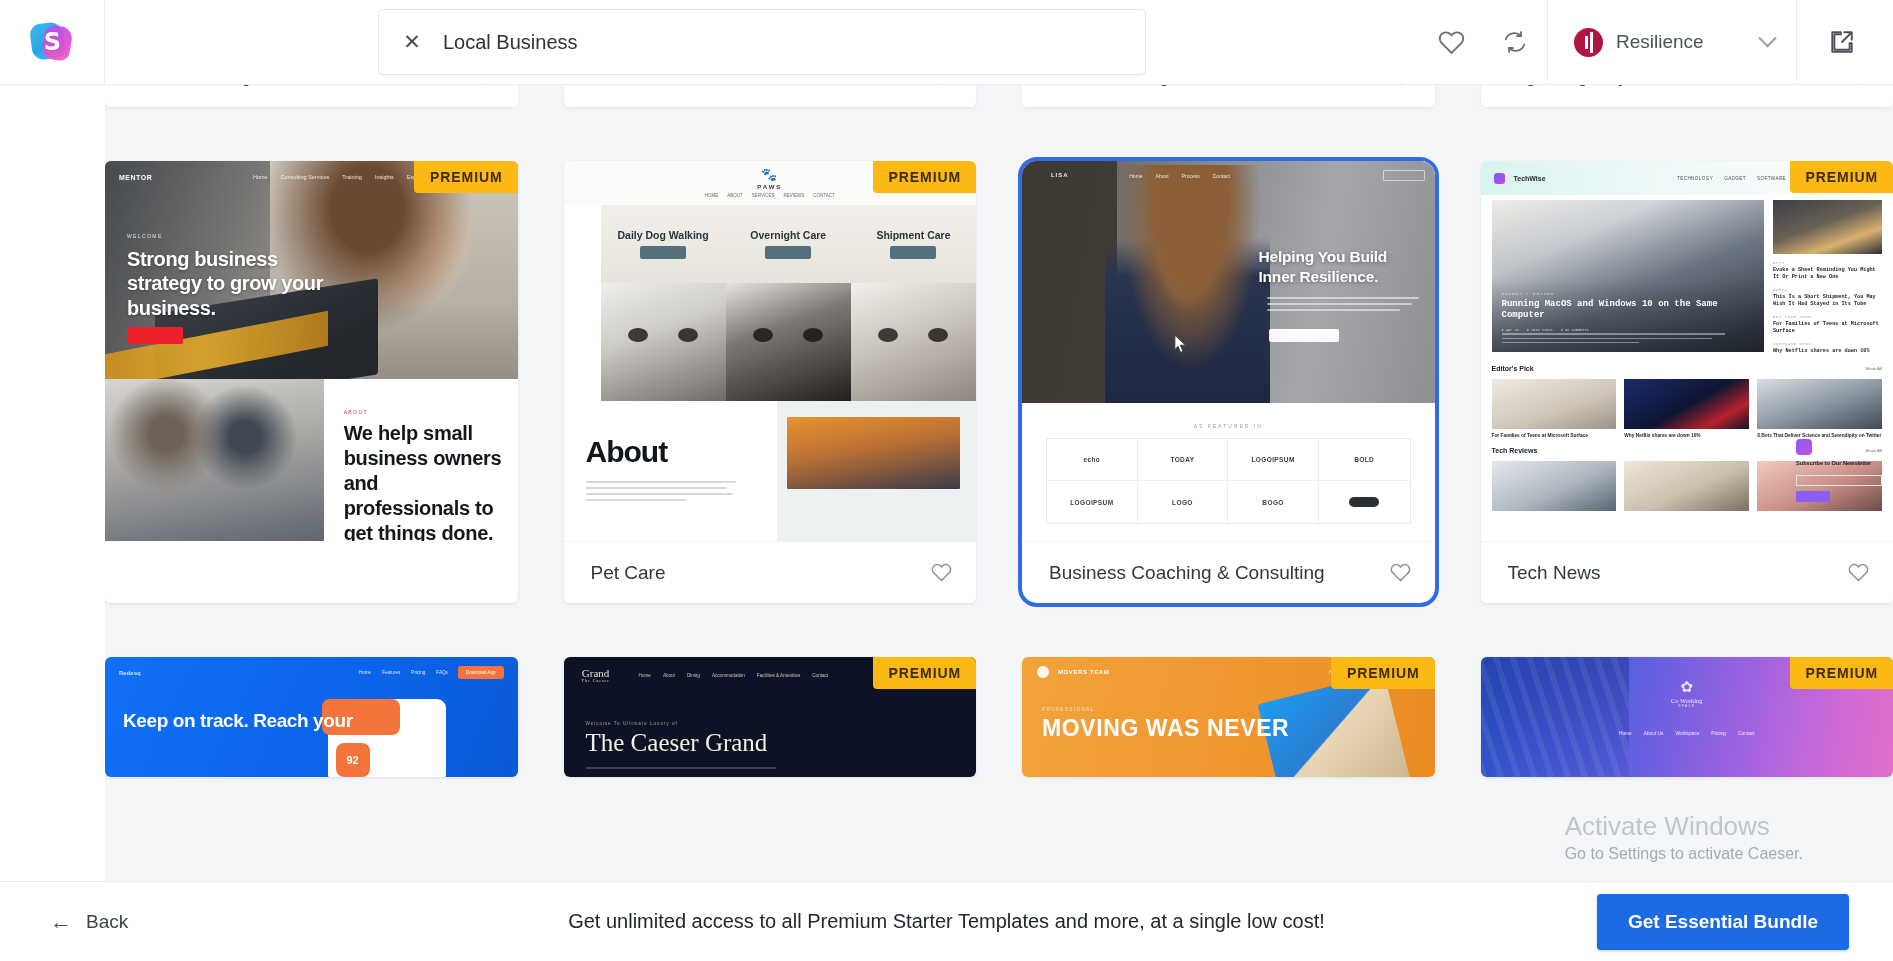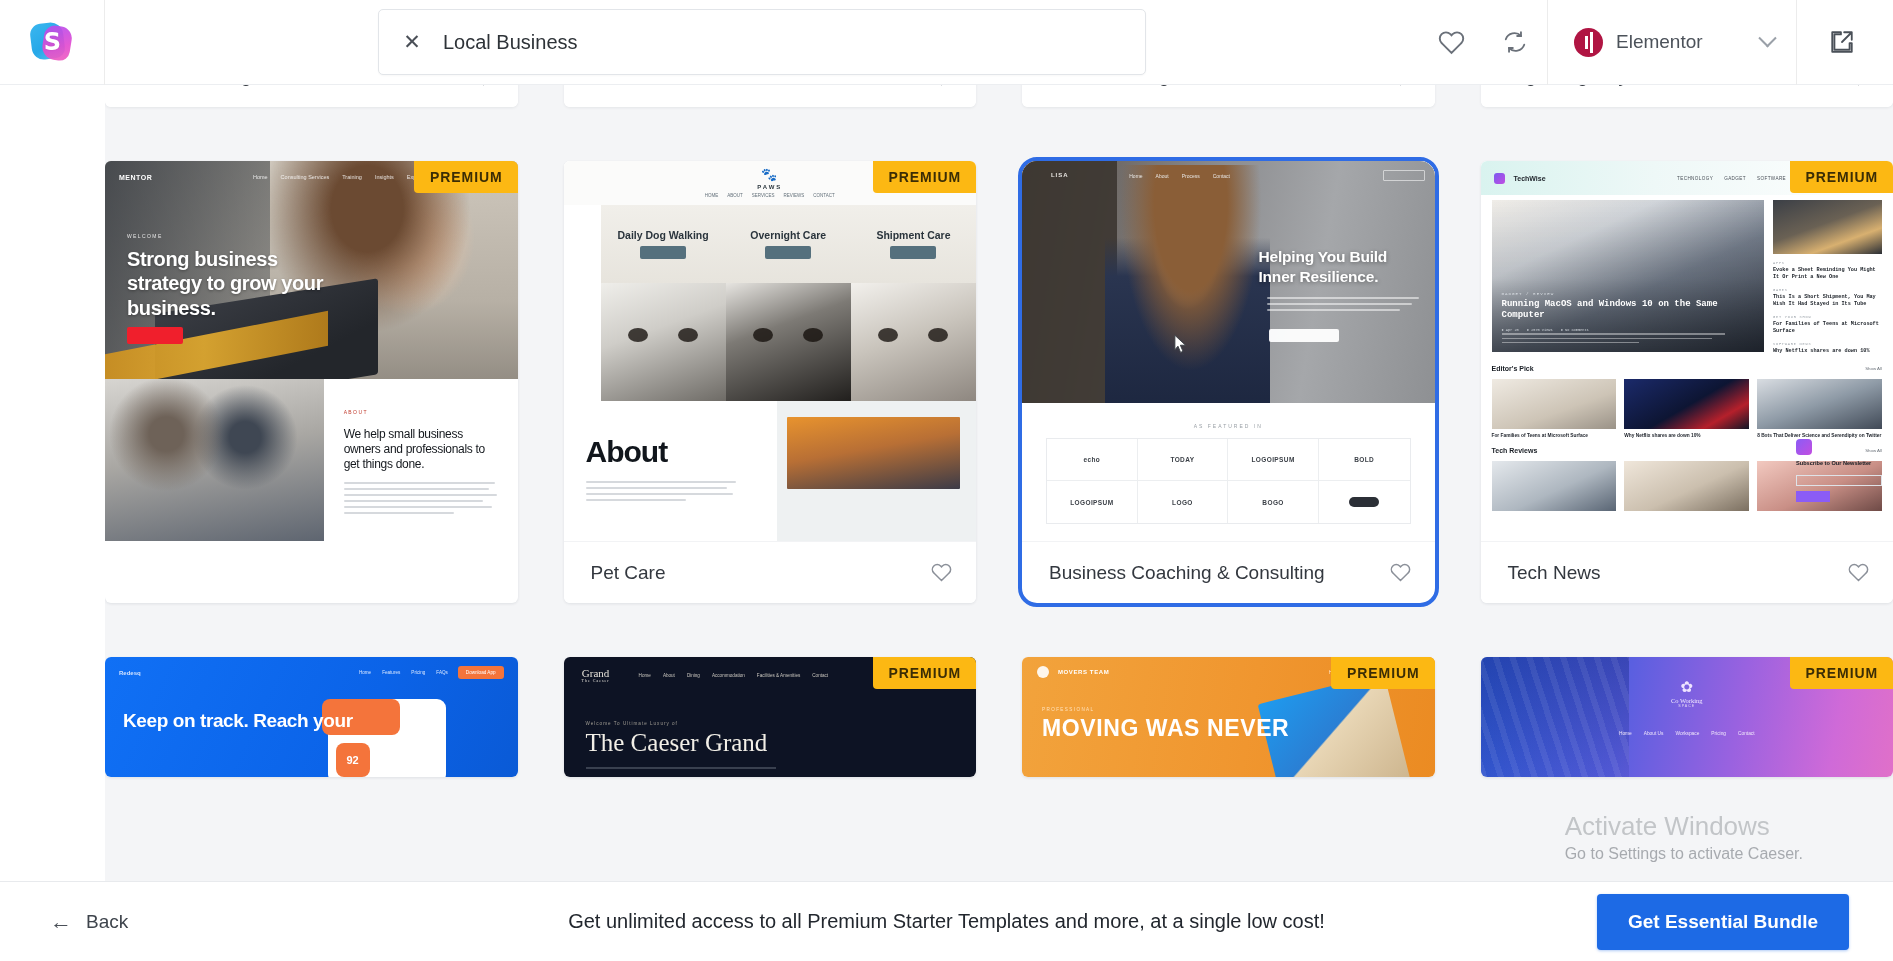--- a/index.html
+++ b/index.html
@@ -238,21 +238,21 @@
   .c1-about { position: absolute; top: 218px; left: 0; right: 0; bottom: 0; display: flex; background:#fff; }
   .c1-about .photo {
     width: 53%;
     background:
       radial-gradient(circle at 28% 34%, #6e6258 0 9%, rgba(0,0,0,0) 30%),
       radial-gradient(circle at 64% 36%, #3f4753 0 9%, rgba(0,0,0,0) 30%),
       linear-gradient(170deg,#d7d5d1 0%,#a9a7a3 45%,#5e6570 100%);
   }
   .c1-about .txt { flex: 1; padding: 30px 16px 0 20px; }
   .c1-about .txt .k { font-size: 5px; color: #c0392b; letter-spacing: 1.4px; }
-  .c1-about .txt h4 { font-size: 12px; line-height: 1.25; color: #14181d; margin-top: 12px; font-weight: 400; letter-spacing:-.3px;}
+  .c1-about .txt h4 { font-size: 20px; line-height: 1.25; color: #14181d; margin-top: 6px; font-weight: 700; letter-spacing:-.3px;}
   .lines { margin-top: 10px; }
   .lines i { display: block; height: 2px; background: #d6d9dd; margin-bottom: 4px; border-radius: 1px; }
 
   
   .c2 { background: #fff; position:absolute; inset:0; }
   .c2 .top { height: 44px; display:flex; flex-direction:column; align-items:center; justify-content:center; gap:3px; background:#fbfbfa;}
   .c2 .paw { font-size: 13px; color:#3c4a52; line-height:1; }
   .c2 .pname { font-size: 6px; font-weight: 800; letter-spacing: 2px; color:#2d383f; }
   .c2 .pnav { display:flex; gap:9px; }
   .c2 .pnav span { font-size: 4.5px; color:#63707a; }
@@ -482,21 +482,21 @@
         <path d="M17.5 3v3.5H14M6.5 21v-3.5H10"></path>
       </svg>
     </div>
 
     <div class="divider-v"></div>
 
     <div class="builder-pick">
       <span class="el-badge">
           <i></i>
         </span>
-      <span class="builder-name">Elementor</span>
+      <span class="builder-name">Resilience</span>
       <span class="chev"></span>
     </div>
 
     <div class="divider-v"></div>
 
     <div class="ext-cell">
       <svg width="26" height="26" viewBox="0 0 24 24" fill="none" stroke="#4a5058" stroke-width="1.7" stroke-linecap="round" stroke-linejoin="round">
         <path d="M5 5h6V3H3v18h18v-8h-2v6H5z"></path>
         <path d="M14 3h7v7M21 3l-9 9"></path>
       </svg>

